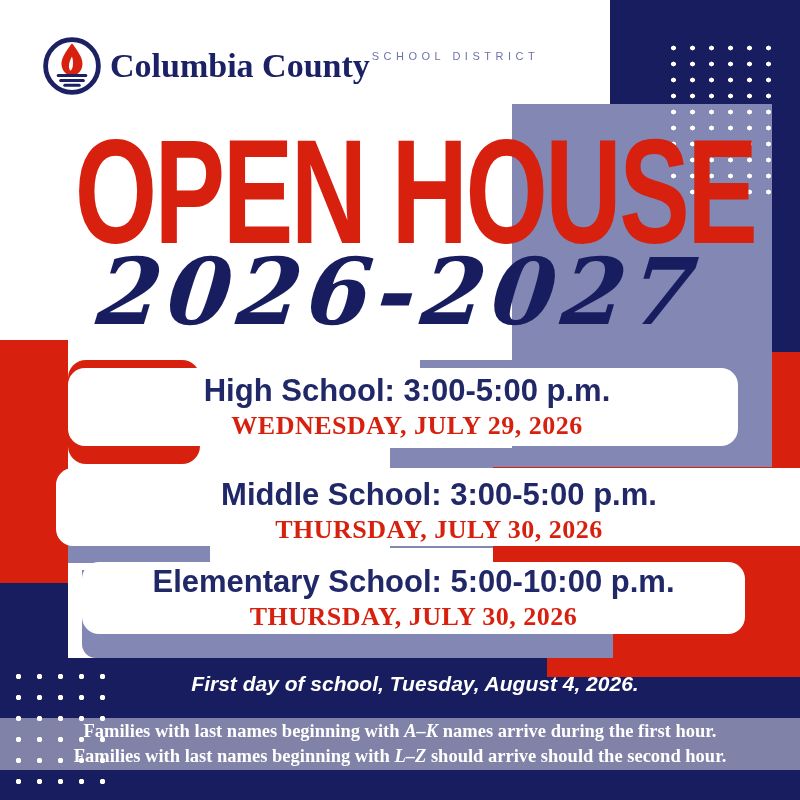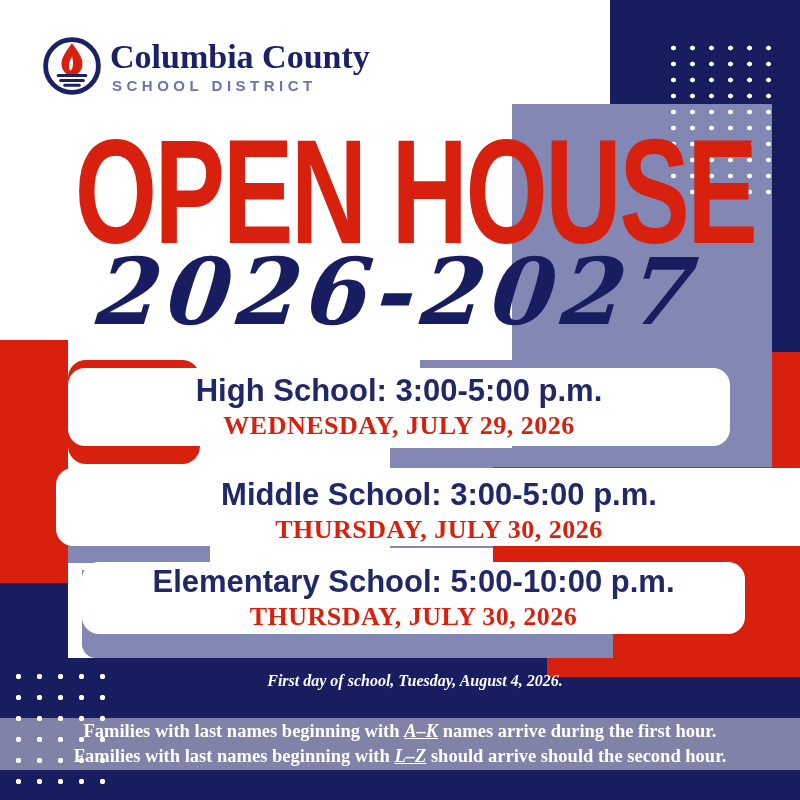--- a/index.html
+++ b/index.html
@@ -38,51 +38,51 @@
     background-size:19px 16px;
   }
   .dots-bl{
     left:8px;top:666px;width:106px;height:126px;
     background-image:radial-gradient(circle,var(--white) 2.5px,transparent 3px);
     background-size:21px 21px;
   }
   
   .logo{left:42px;top:36px;display:flex;align-items:center;gap:8px;}
   .logo-mark{width:60px;height:60px;display:block;}
-  .logo-text{display:flex;flex-direction:column;}
+  .logo-text{display:flex;flex-direction:row;}
   .logo-name{font-family:"Liberation Serif",serif;font-weight:bold;font-size:34px;
              line-height:36px;color:var(--logo-navy);}
-  .logo-sub{font-size:15px;font-weight:bold;letter-spacing:4.5px;color:var(--logo-slate);
+  .logo-sub{font-size:11px;font-weight:normal;letter-spacing:4.5px;color:var(--logo-slate);
             margin-top:2px;margin-left:2px;}
   
   .title{left:0;top:118px;width:800px;line-height:1;padding-left:10px;}
   .title span{display:inline-block;font-size:126px;font-weight:bold;letter-spacing:-3px;
               color:var(--red);transform:scale(0.84,1.18);transform-origin:top center;
               white-space:nowrap;}
   .years{left:0;top:246px;width:800px;text-align:center;line-height:1;}
   .years span{display:inline-block;font-family:"DejaVu Serif",serif;font-style:italic;
               font-weight:bold;font-size:92px;letter-spacing:6px;color:var(--navy);
               transform:skewX(-6deg);white-space:nowrap;}
   
   .session{background:#fff;border-radius:17px;display:flex;flex-direction:column;
            align-items:center;justify-content:center;}
-  .s1{left:68px;top:368px;width:662px;height:78px;}
+  .s1{left:68px;top:368px;width:662px;height:78px;padding-left:8px;}
   .s2{left:56px;top:468px;width:766px;height:78px;justify-content:flex-end;}
   .s3{left:82px;top:562px;width:663px;height:72px;}
   .session .head{font-size:31px;font-weight:bold;color:var(--heading-navy);line-height:36px;white-space:nowrap;}
   .session .date{font-family:"Liberation Serif",serif;font-weight:bold;font-size:26px;
                  color:var(--red);line-height:33px;letter-spacing:0.5px;white-space:nowrap;}
   
   .first-day{left:60px;top:672px;width:710px;text-align:center;
-             font-size:16px;font-weight:bold;font-style:italic;color:var(--white);font-family:Liberation Serif, serif;}
+             font-size:21px;font-weight:bold;font-style:italic;color:var(--white);}
   .band{left:0;top:718px;width:800px;height:52px;background:var(--band);
         display:flex;flex-direction:column;align-items:center;justify-content:center;}
   .band .line{font-family:"Liberation Serif",serif;font-weight:bold;font-size:18.5px;
               line-height:25px;color:var(--white);white-space:nowrap;}
-  .band .range{font-style:italic;text-decoration:underline;}
+  .band .range{font-style:italic;}
 </style>
 </head>
 <body>
 
 <div class="canvas">
 
   <div class="abs navy-bottom"></div>
   <div class="abs navy-left"></div>
   <div class="abs navy-tr"></div>
   <div class="abs purple-big"></div>

